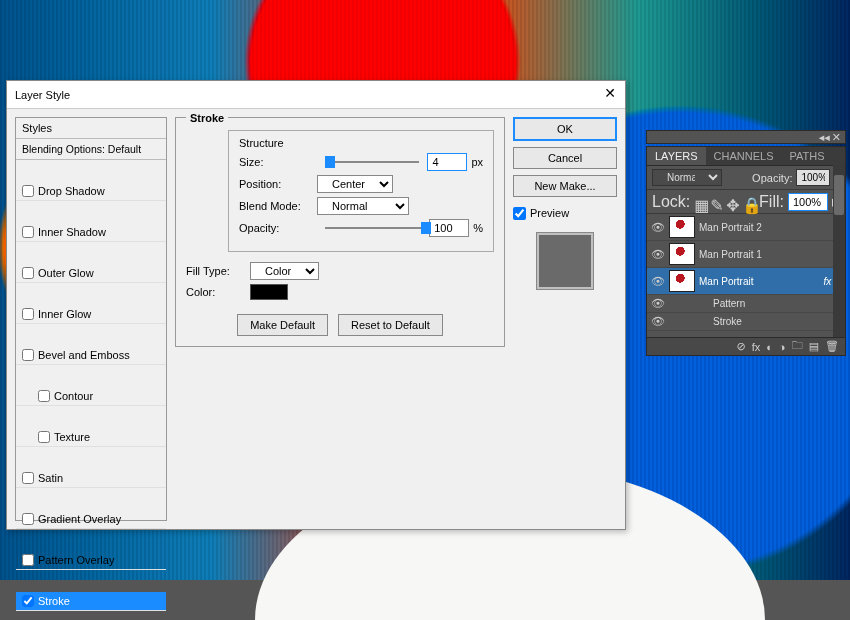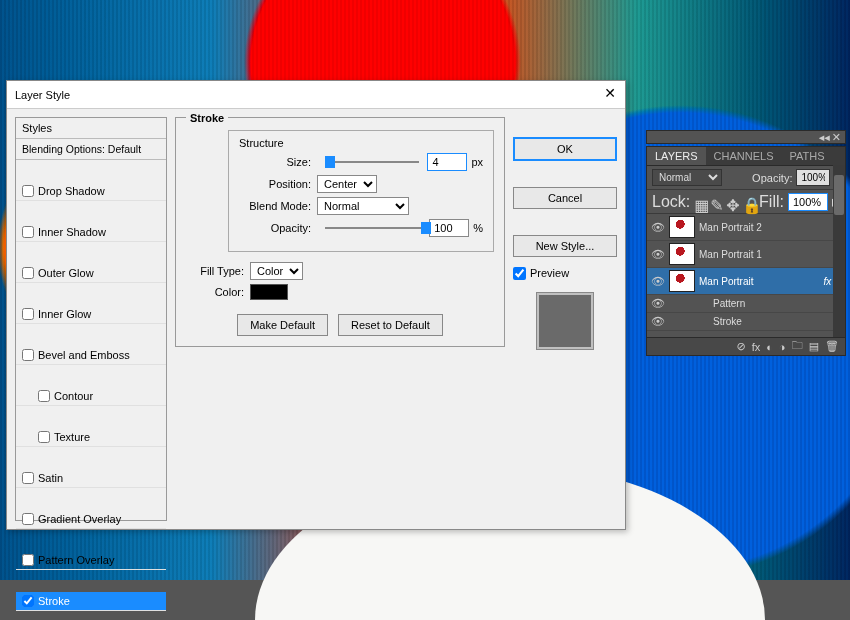--- a/index.html
+++ b/index.html
@@ -48,31 +48,31 @@
 .style-item { padding: 3px 6px; display:flex; align-items:center; gap:4px; cursor:pointer; border-bottom:1px solid #e0e0e0;margin-top:22px; }
 .style-item.indent { padding-left: 22px; }
 .style-item.selected { background:#1a8cff; color:#fff; }
 .style-item input[type=checkbox] { width:12px; height:12px; }
 
 .settings-col { flex:1; }
 .fieldset { border:1px solid #999; padding:6px 10px 10px; margin-bottom:8px; background:#f0f0f0; }
 .fieldset > .legend { position:relative; top:-12px; background:#f0f0f0; padding:0 4px; font-weight:bold; font-size:11px; display:inline-block; }
 .inner-fieldset { border:1px solid #aaa; padding:6px 10px 10px; margin-top:-6px; margin-bottom:10px;margin-left:42px; }
 .row { display:flex; align-items:center; margin:4px 0; }
-.row label { width:72px; text-align:right; margin-right:6px; }
+.row label { width:72px; text-align:left; margin-right:6px; }
 .slider-track { flex:1; height:2px; background:#888; position:relative; margin:0 8px; }
 .slider-thumb { position:absolute; top:-5px; width:10px; height:12px; background:#1a8cff; }
 input[type=text] { border:1px solid #1a8cff; padding:2px 4px; width:40px; text-align:left; font-size:11px; background:#fff; }
-select { border:1px solid #888; padding:1px 2px; font-size:11px; background:#fff; }
+select { border:1px solid #888; padding:1px 10px; font-size:11px; background:#fff; }
 .color-swatch { width:38px; height:16px; background:#000; border:1px solid #555; display:inline-block; cursor:pointer; }
 .btn-row { display:flex; gap:10px; margin-top:14px; justify-content:center; }
 .btn { background:#e8e8e8; border:1px solid #888; padding:4px 12px; cursor:pointer; }
 
 .actions-col { width:104px; display:flex; flex-direction:column; gap:6px; align-items:stretch; }
-.actions-col .btn { text-align:center;margin-top:20px; }
+.actions-col .btn { text-align:center; }
 .btn.primary { border:2px solid #1a8cff; }
 .preview-row { display:flex; gap:4px; margin-top:4px; }
 .preview-box { width:58px; height:58px; background:#6a6a6a; border:1px solid #888; margin:6px auto 0; box-shadow: inset 0 0 0 2px #c0c0c0; }
 
 
 .layers-panel {
   position:absolute; right:4px; top:146px; width:200px; height:210px;
   background:#535353; color:#ddd; border:1px solid #2a2a2a; font-size:10px;
 }
 .panel-top { position:absolute; right:4px; top:130px; width:200px; height:14px; background:#535353; border:1px solid #2a2a2a; display:flex; justify-content:flex-end; align-items:center; gap:2px; padding:0 4px; }
@@ -206,21 +206,21 @@
         <div class="btn-row">
           <div class="btn">Make Default</div>
           <div class="btn">Reset to Default</div>
         </div>
       </div>
     </div>
 
     <div class="actions-col">
       <div class="btn primary">OK</div>
       <div class="btn">Cancel</div>
-      <div class="btn">New Style...</div>
+      <div class="btn">New Make...</div>
       <div class="preview-row">
         <input type="checkbox" checked="" style="">
         <span>Preview</span>
       </div>
       <div class="preview-box"></div>
     </div>
   </div>
 </div>
 
 <div class="panel-top">

